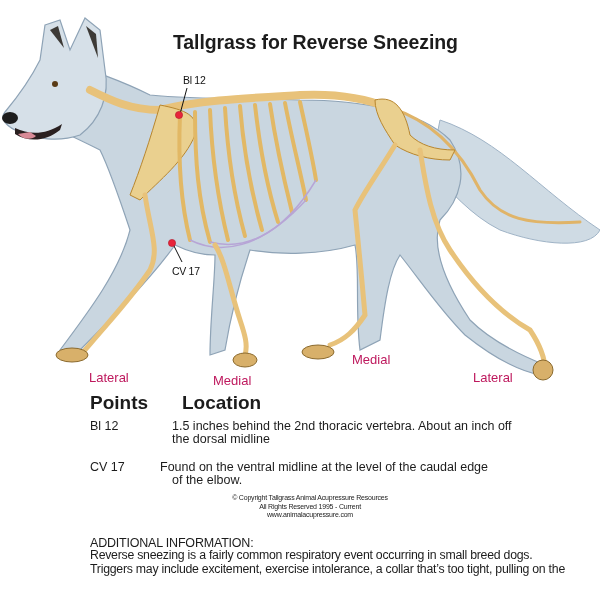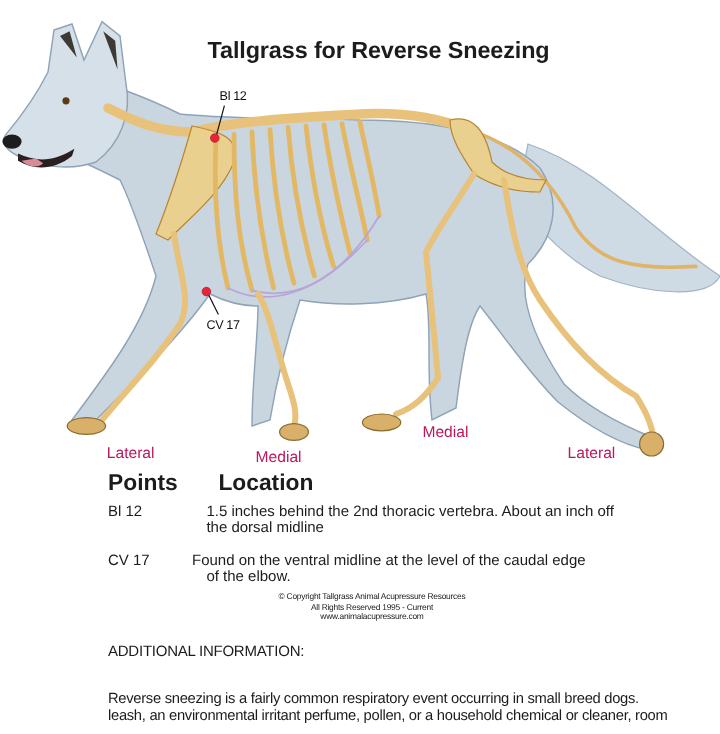--- a/index.html
+++ b/index.html
@@ -5,21 +5,21 @@
   html, body { margin:0; padding:0; background:#ffffff; }
   body { width:600px; height:612px; position:relative; overflow:hidden; font-family:"Liberation Sans", sans-serif; color:#1a1a1a; }
   .title { position:absolute; left:173px; top:31px; font-size:19.5px; font-weight:bold; letter-spacing:-0.1px; color:#1c1c1c; white-space:nowrap; }
   .illustration { position:absolute; left:0; top:0; width:600px; height:390px; }
   .pt-label { position:absolute; font-size:10.5px; color:#111; white-space:nowrap; letter-spacing:-0.3px; }
   .view-label { position:absolute; font-size:13px; color:#be185d; white-space:nowrap; }
   .table-head { position:absolute; font-size:19px; font-weight:bold; color:#1c1c1c; }
   .cell { position:absolute; font-size:12.5px; line-height:14px; color:#1c1c1c; }
   .copyright { position:absolute; left:200px; top:494px; width:220px; text-align:center; font-size:7px; line-height:8.6px; color:#222; letter-spacing:-0.2px; }
   .add-head { position:absolute; left:90px; top:536px; font-size:12.5px; color:#1c1c1c; letter-spacing:-0.2px; }
-  .add-body { position:absolute; left:90px; top:576px; width:505px; font-size:12.3px; line-height:13.6px; color:#1c1c1c; letter-spacing:-0.25px; }
+  .add-body { position:absolute; left:90px; top:549px; width:505px; font-size:12.3px; line-height:13.6px; color:#1c1c1c; letter-spacing:-0.25px; }
 </style>
 </head>
 <body>
 
 <svg class="illustration" viewBox="0 0 600 390" xmlns="http://www.w3.org/2000/svg">
 
   <path d="M440 120 C500 140 540 190 600 230 C590 250 540 245 500 230 C470 215 450 190 430 170 Z" fill="#cfdbe4" stroke="#9fb3c6" stroke-width="1"></path>
 
   <path d="M60 60 C90 70 120 80 150 95 C200 100 250 98 300 100 C360 100 420 110 450 140 C470 170 460 200 440 220 C430 250 450 290 470 320 C490 340 520 355 545 365 L540 375 C515 370 490 355 465 335 C440 310 420 280 400 255 C390 270 385 300 380 340 L360 350 C355 310 360 270 355 245 C320 255 280 255 250 250 C240 280 230 320 225 350 L210 355 C210 320 215 280 215 255 C200 255 185 250 175 245 C150 280 110 320 75 355 L60 350 C90 310 120 270 130 230 C120 200 110 170 100 150 C80 140 60 130 45 125 Z" fill="#c9d6e0" stroke="#8ea3b6" stroke-width="1.2"></path>
 
@@ -101,14 +101,14 @@
 
 <div class="copyright">
   <div>© Copyright Tallgrass Animal Acupressure Resources</div>
   <div>All Rights Reserved 1995 - Current</div>
   <div>www.animalacupressure.com</div>
 </div>
 
 <div class="add-head">ADDITIONAL INFORMATION:</div>
 <div class="add-body">
   <div>Reverse sneezing is a fairly common respiratory event occurring in small breed dogs.</div>
-  <div>leash, an environmental irritant perfume, pollen, or a household chemical or cleaner, room</div>
+  <div>Triggers may include excitement, exercise intolerance, a collar that’s too tight, pulling on the</div>
 </div>
 
 </body></html>

